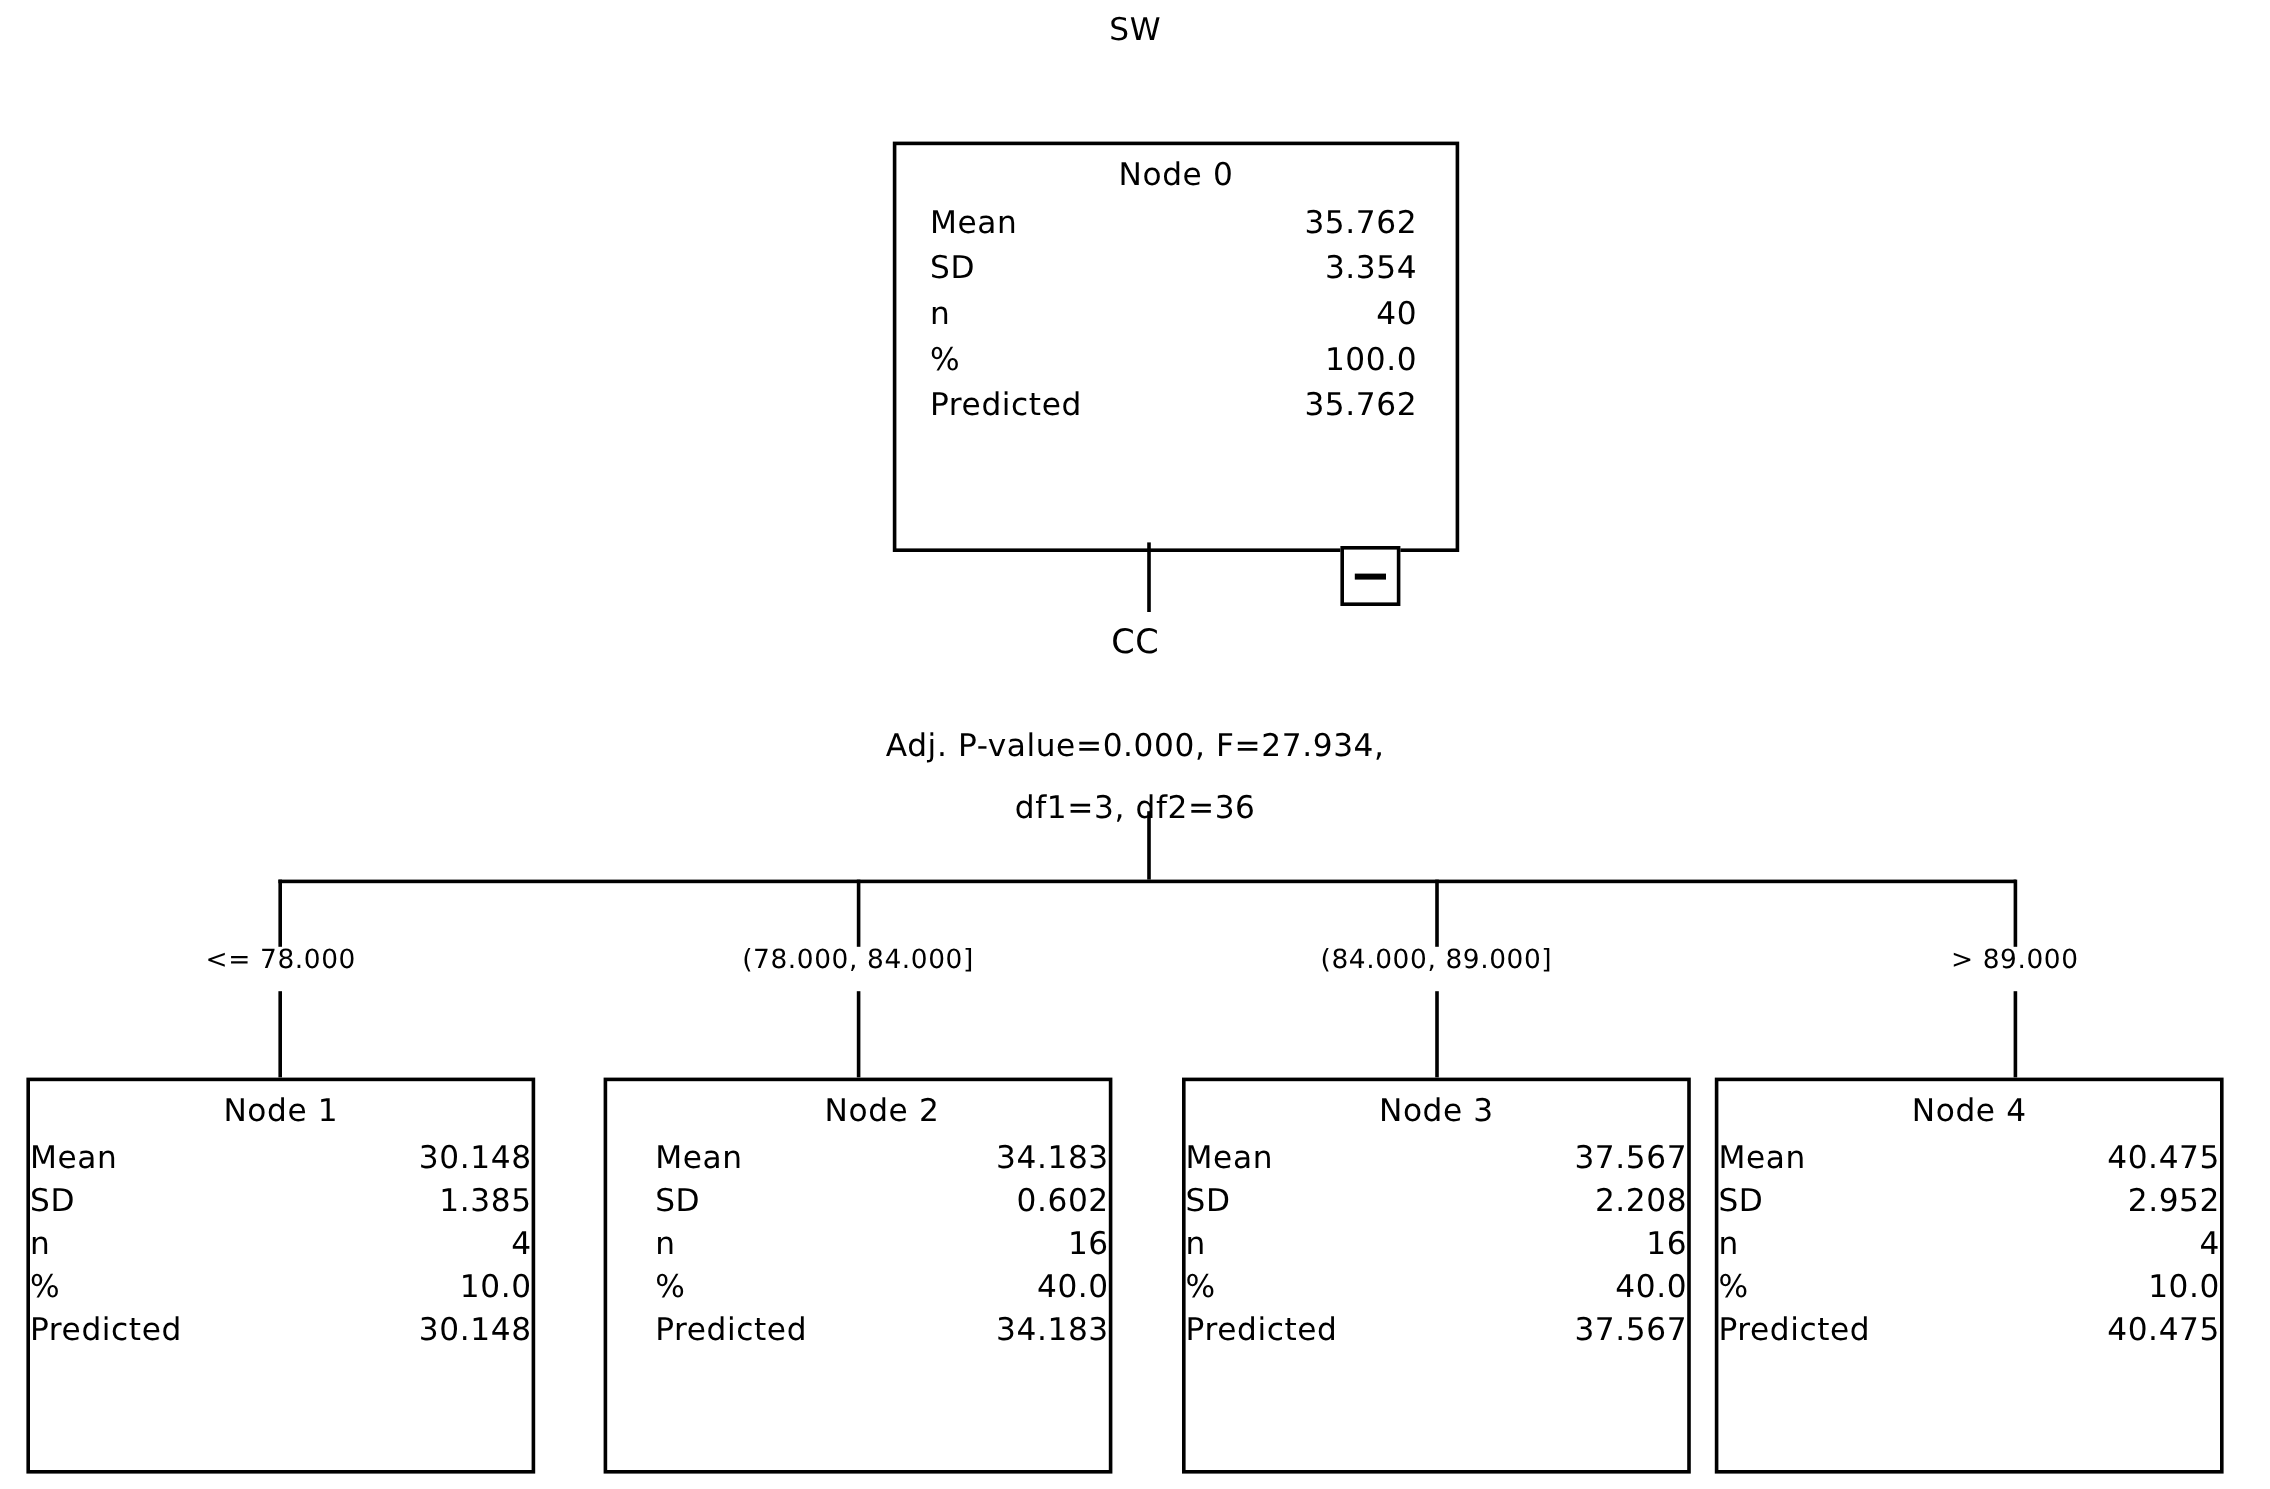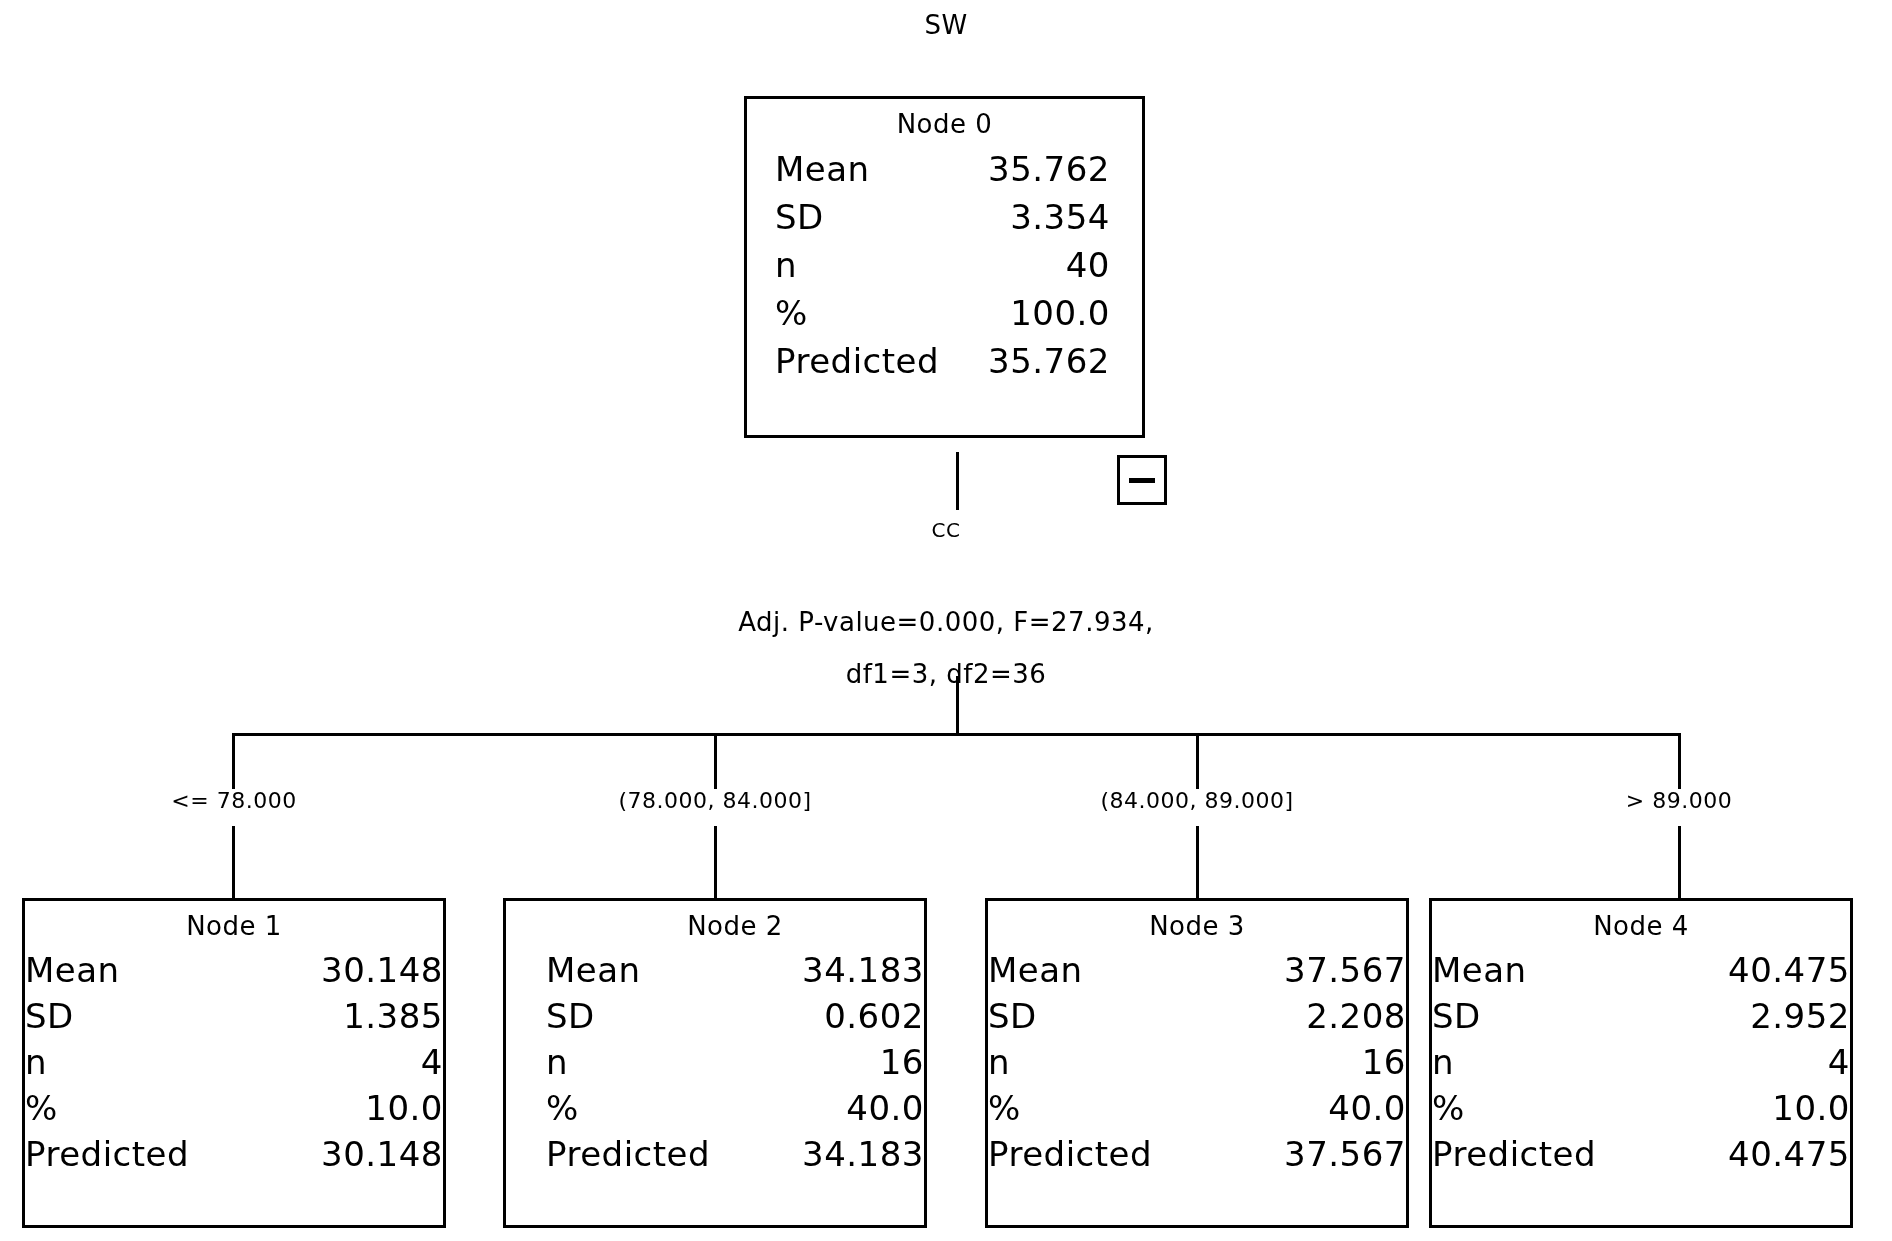--- a/index.html
+++ b/index.html
@@ -46,39 +46,39 @@
     text-align: center;
     font-size: 26px;
     padding: 4px 0 6px 0;
     letter-spacing: 0.5px;
   }
   .node-table {
     width: 100%;
     border-collapse: collapse;
   }
   .node-table td {
-    font-size: 34px;
+    font-size: 26px;
     padding: 2px 0;
     letter-spacing: 0.5px;
     white-space: nowrap;
   }
   .node-table td.k {
     text-align: left;
     padding-left: 22px;
   }
   .node-table td.v {
     text-align: right;
     padding-right: 22px;
   }
 
   
   #node-0 {
     left: 744px;
-    top: 96px;
-    width: 401px;
+    top: 118px;
+    width: 472px;
     height: 342px;
   }
   #node-0 .node-table td.k { padding-left: 28px; }
   #node-0 .node-table td.v { padding-right: 32px; }
   #node-0 .node-table td { padding: 4px 0; }
 
   
   .leaf {
     top: 898px;
     width: 424px;
@@ -114,21 +114,21 @@
   .vline { position: absolute; width: 3px; background: #000000; }
   .hline { position: absolute; height: 3px; background: #000000; }
 
   
   .split-var {
     position: absolute;
     left: 0;
     top: 518px;
     width: 1892px;
     text-align: center;
-    font-size: 20px;
+    font-size: 28px;
     letter-spacing: 0.5px;
   }
   .split-stats {
     position: absolute;
     left: 0;
     top: 596px;
     width: 1892px;
     text-align: center;
     font-size: 26px;
     letter-spacing: 0.5px;

